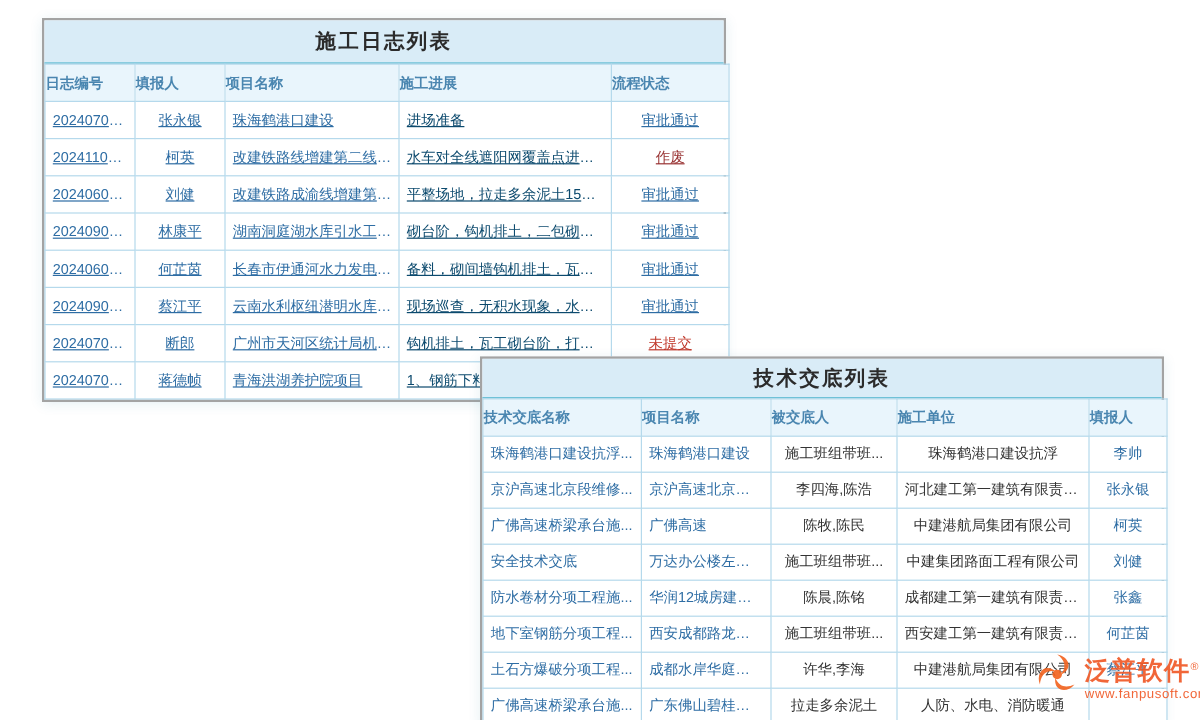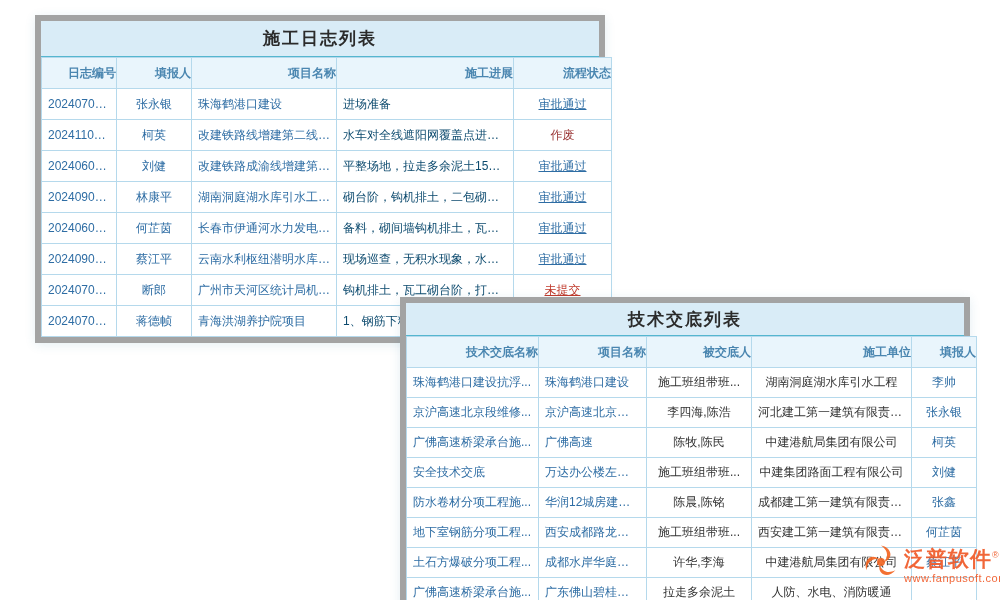--- a/index.html
+++ b/index.html
@@ -6,21 +6,21 @@
   html,body { width: 1000px; height: 600px; }
   body {
     position: relative;
     background: #ffffff;
     font-family: "Liberation Sans", sans-serif;
     overflow: hidden;
   }
   .panel {
     position: absolute;
     background: #ffffff;
-    border: 6px solid #a3a3a3;
+    border: 2px solid #a3a3a3;
     box-shadow: 0 2px 10px rgba(40,120,160,0.12);
   }
   .panel-title {
     background: #d9ecf7;
     border-bottom: 1px solid #55b6cf;
     text-align: center;
     font-weight: bold;
     font-size: 17px;
     color: #2b2b2b;
     letter-spacing: 2px;
@@ -35,34 +35,34 @@
     border-collapse: collapse;
     table-layout: fixed;
     font-size: 12px;
   }
   th {
     background: #e9f5fc;
     color: #4a86b0;
     font-weight: bold;
     border: 1px solid #b5d9ec;
     height: 31px;
-    text-align: right;
+    text-align: left;
     overflow: hidden;
     white-space: nowrap;
   }
   td {
     border: 1px solid #b5d9ec;
     padding: 0 6px;
     overflow: hidden;
     white-space: nowrap;
     text-overflow: ellipsis;
     color: #2e6da4;
     background: #ffffff;
   }
-  #log-table td { height: 31px; }
+  #log-table td { height: 31px; text-decoration: underline; }
   #disclosure-table td { height: 30px; }
 
   
   #log-table td:nth-child(1),
   #log-table td:nth-child(2),
   #log-table td:nth-child(5) { text-align: center; }
   #log-table td:nth-child(3),
   #log-table td:nth-child(4) { text-align: left; }
   #log-table td:nth-child(4) { color: #0c4a6e; }
 
@@ -217,21 +217,21 @@
             <th>被交底人</th>
             <th>施工单位</th>
             <th>填报人</th>
           </tr>
         </thead>
       <tbody>
           <tr>
             <td>珠海鹤港口建设抗浮...</td>
             <td>珠海鹤港口建设</td>
             <td>施工班组带班...</td>
-            <td>湖南洞庭湖水库引水工程</td>
+            <td>珠海鹤港口建设抗浮</td>
             <td>李帅</td>
           </tr>
           <tr>
             <td>京沪高速北京段维修...</td>
             <td>京沪高速北京段维修</td>
             <td>李四海,陈浩</td>
             <td>河北建工第一建筑有限责任公司</td>
             <td>张永银</td>
           </tr>
           <tr>

